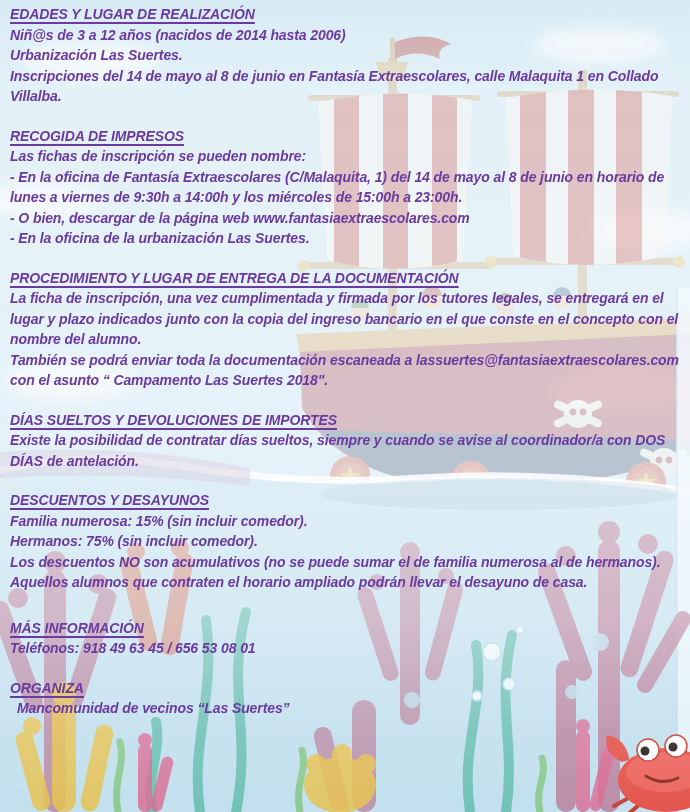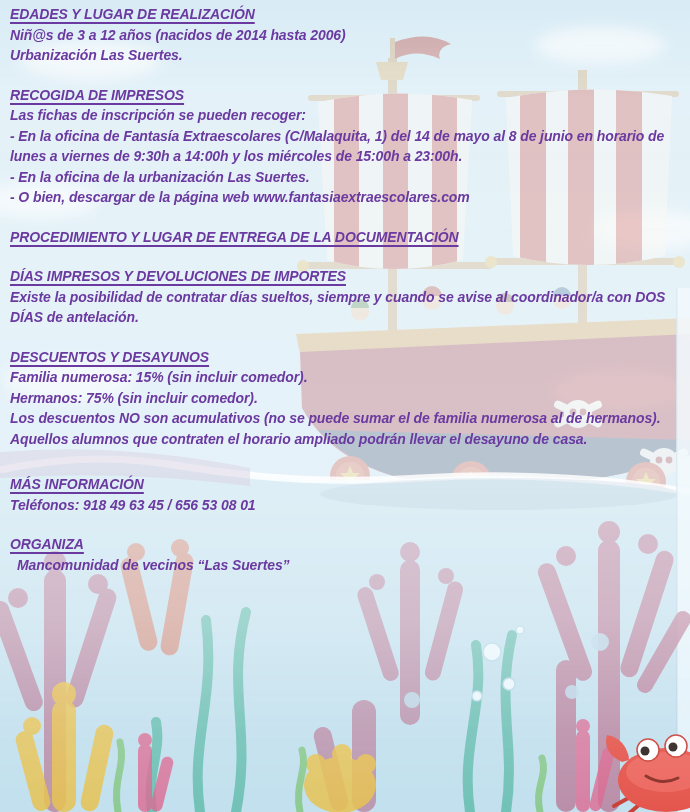--- a/index.html
+++ b/index.html
@@ -261,36 +261,39 @@
   </svg>
 
   <div class="wash"></div>
 
   <div class="content">
 
     <div class="section">
       <div class="heading">EDADES Y LUGAR DE REALIZACIÓN</div>
       <div class="para">Niñ@s de 3 a 12 años (nacidos de 2014 hasta 2006)</div>
       <div class="para">Urbanización Las Suertes.</div>
+      <div class="para">Inscripciones del 14 de mayo al 8 de junio en Fantasía Extraescolares, calle Malaquita 1 en Collado Villalba.</div>
     </div>
 
     <div class="section">
       <div class="heading">RECOGIDA DE IMPRESOS</div>
-      <div class="para">Las fichas de inscripción se pueden recoger:</div>
+      <div class="para">Las fichas de inscripción se pueden nombre:</div>
       <div class="para">- En la oficina de Fantasía Extraescolares (C/Malaquita, 1) del 14 de mayo al 8 de junio en horario de lunes a viernes de 9:30h a 14:00h y los miércoles de 15:00h a 23:00h.</div>
+      <div class="para">- O bien, descargar de la página web www.fantasiaextraescolares.com</div>
       <div class="para">- En la oficina de la urbanización Las Suertes.</div>
-      <div class="para">- O bien, descargar de la página web www.fantasiaextraescolares.com</div>
     </div>
 
     <div class="section">
       <div class="heading">PROCEDIMIENTO Y LUGAR DE ENTREGA DE LA DOCUMENTACIÓN</div>
-    </div>
-
-    <div class="section">
-      <div class="heading">DÍAS IMPRESOS Y DEVOLUCIONES DE IMPORTES</div>
+      <div class="para">La ficha de inscripción, una vez cumplimentada y firmada por los tutores legales, se entregará en el lugar y plazo indicados junto con la copia del ingreso bancario en el que conste en el concepto con el nombre del alumno.</div>
+      <div class="para">También se podrá enviar toda la documentación escaneada a lassuertes@fantasiaextraescolares.com con el asunto “ Campamento Las Suertes 2018".</div>
+    </div>
+
+    <div class="section">
+      <div class="heading">DÍAS SUELTOS Y DEVOLUCIONES DE IMPORTES</div>
       <div class="para">Existe la posibilidad de contratar días sueltos, siempre y cuando se avise al coordinador/a con DOS DÍAS de antelación.</div>
     </div>
 
     <div class="section">
       <div class="heading">DESCUENTOS Y DESAYUNOS</div>
       <div class="para">Familia numerosa: 15% (sin incluir comedor).</div>
       <div class="para">Hermanos: 75% (sin incluir comedor).</div>
       <div class="para">Los descuentos NO son acumulativos (no se puede sumar el de familia numerosa al de hermanos).</div>
       <div class="para">Aquellos alumnos que contraten el horario ampliado podrán llevar el desayuno de casa.</div>
     </div>

